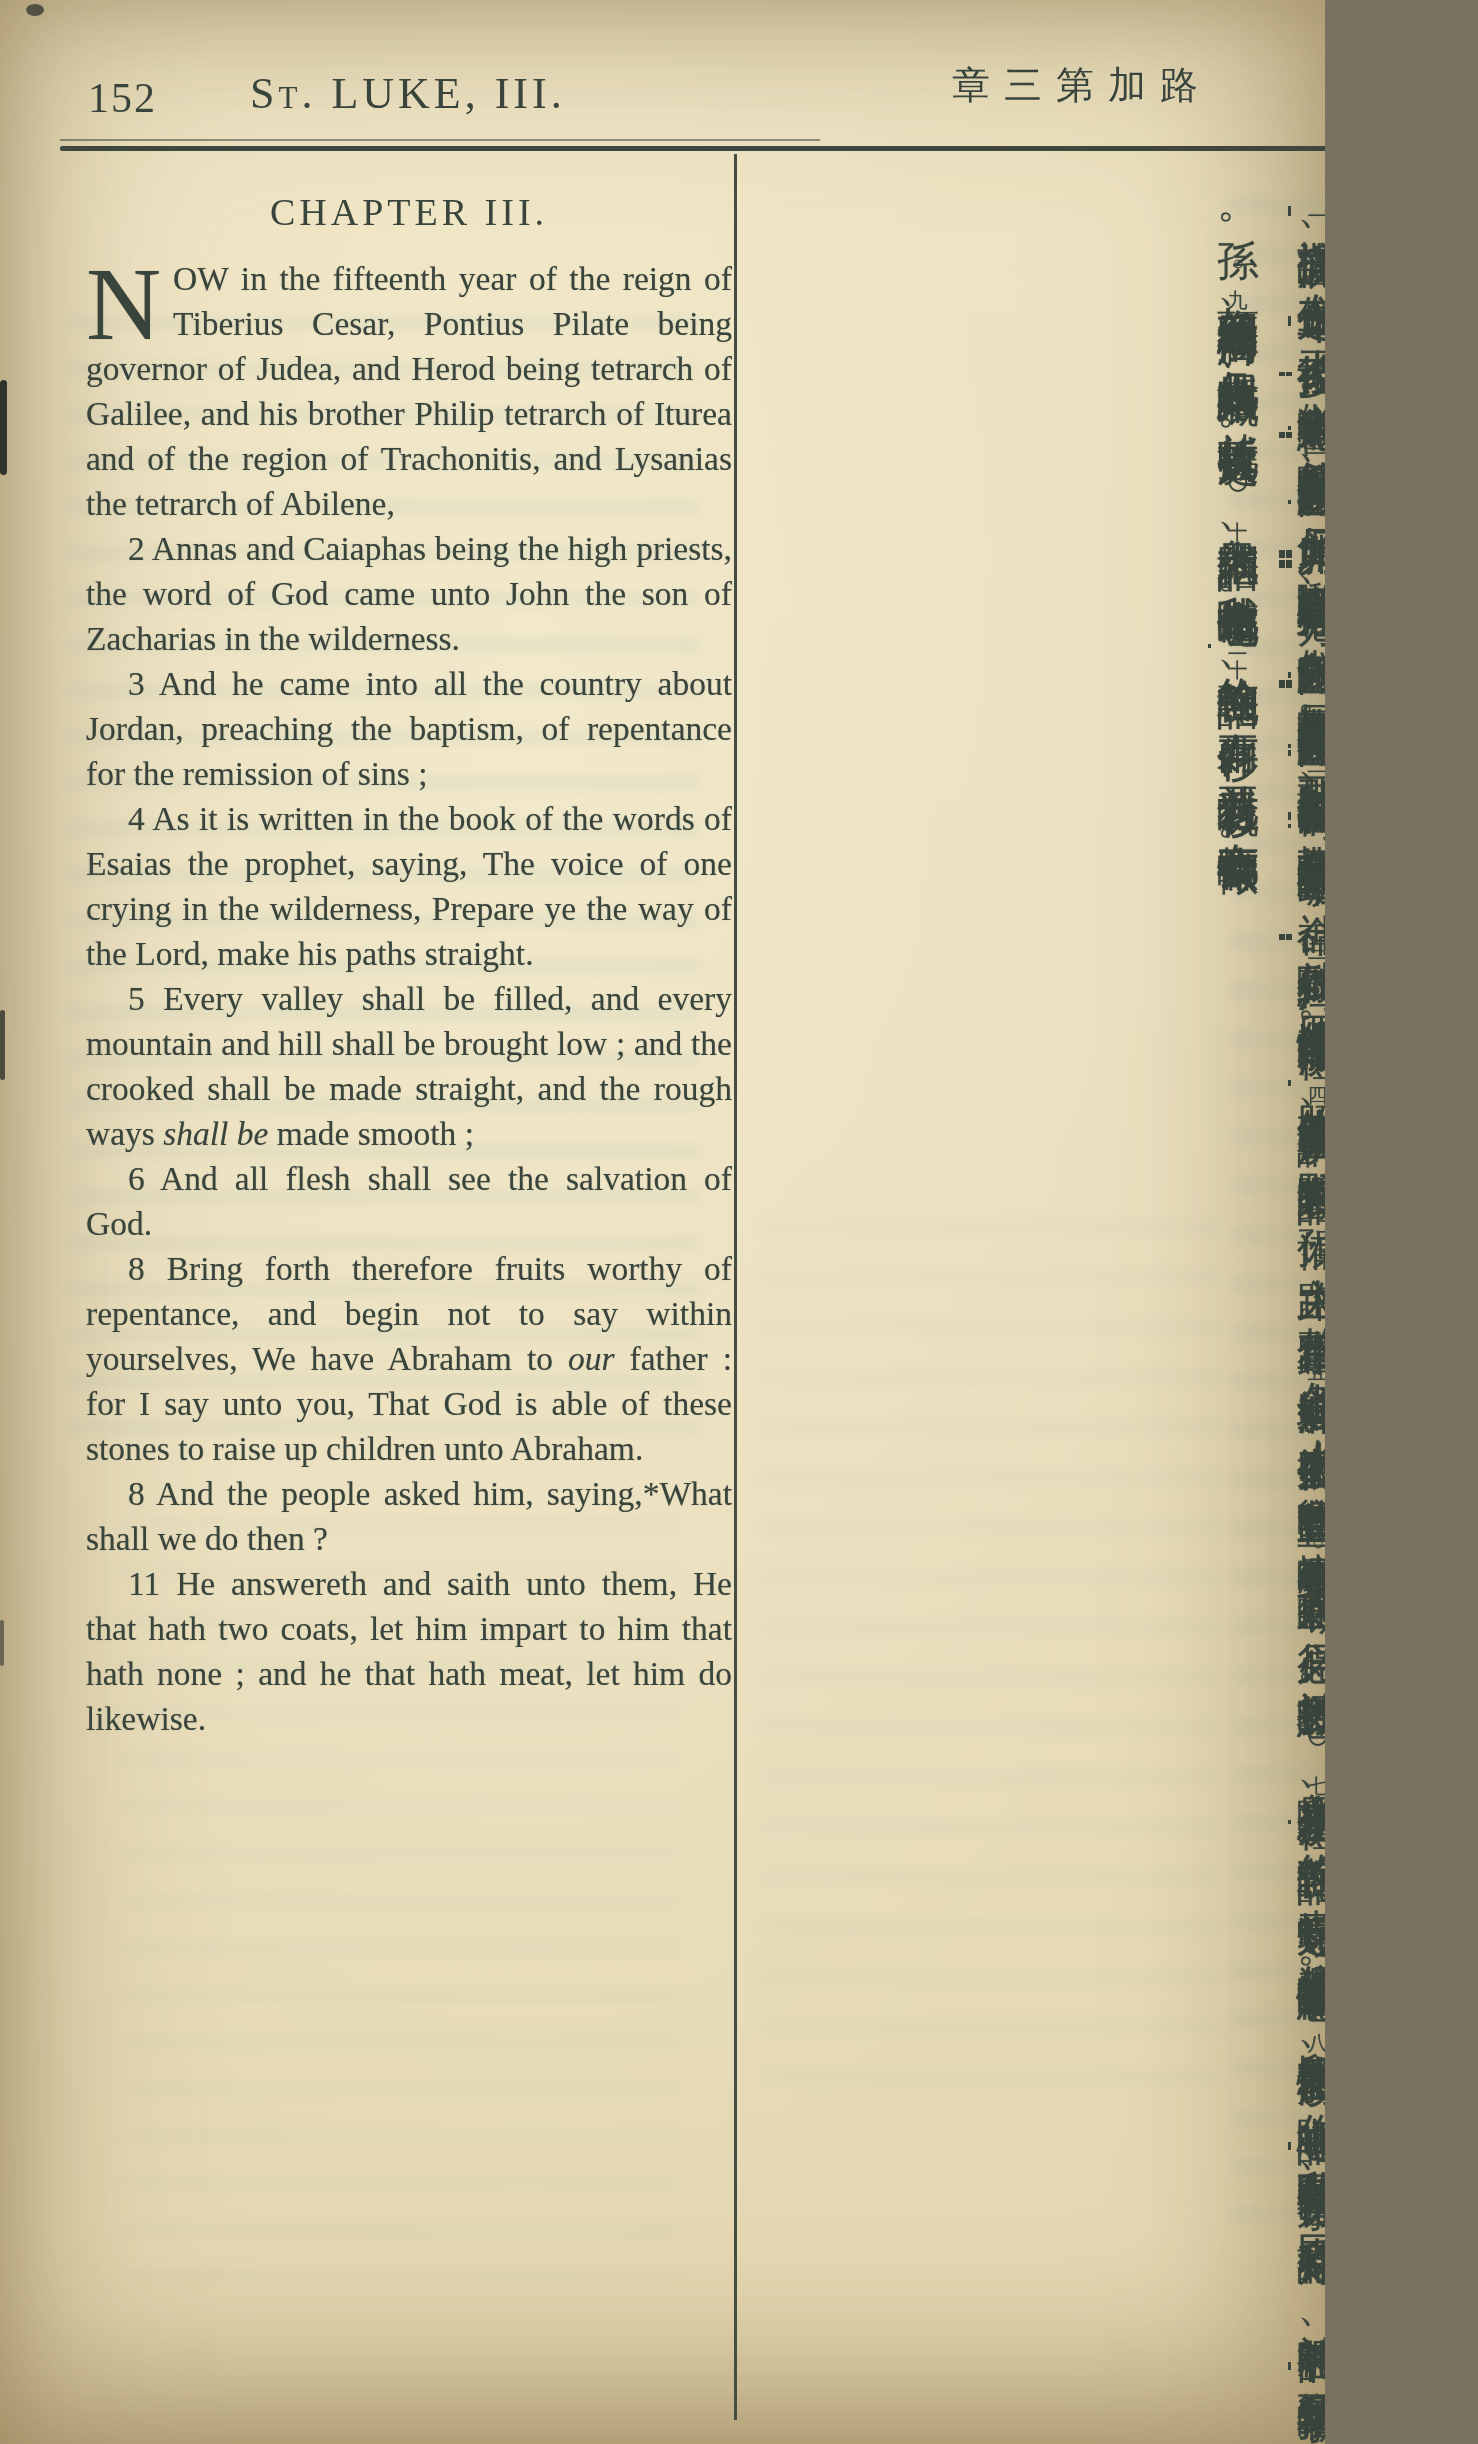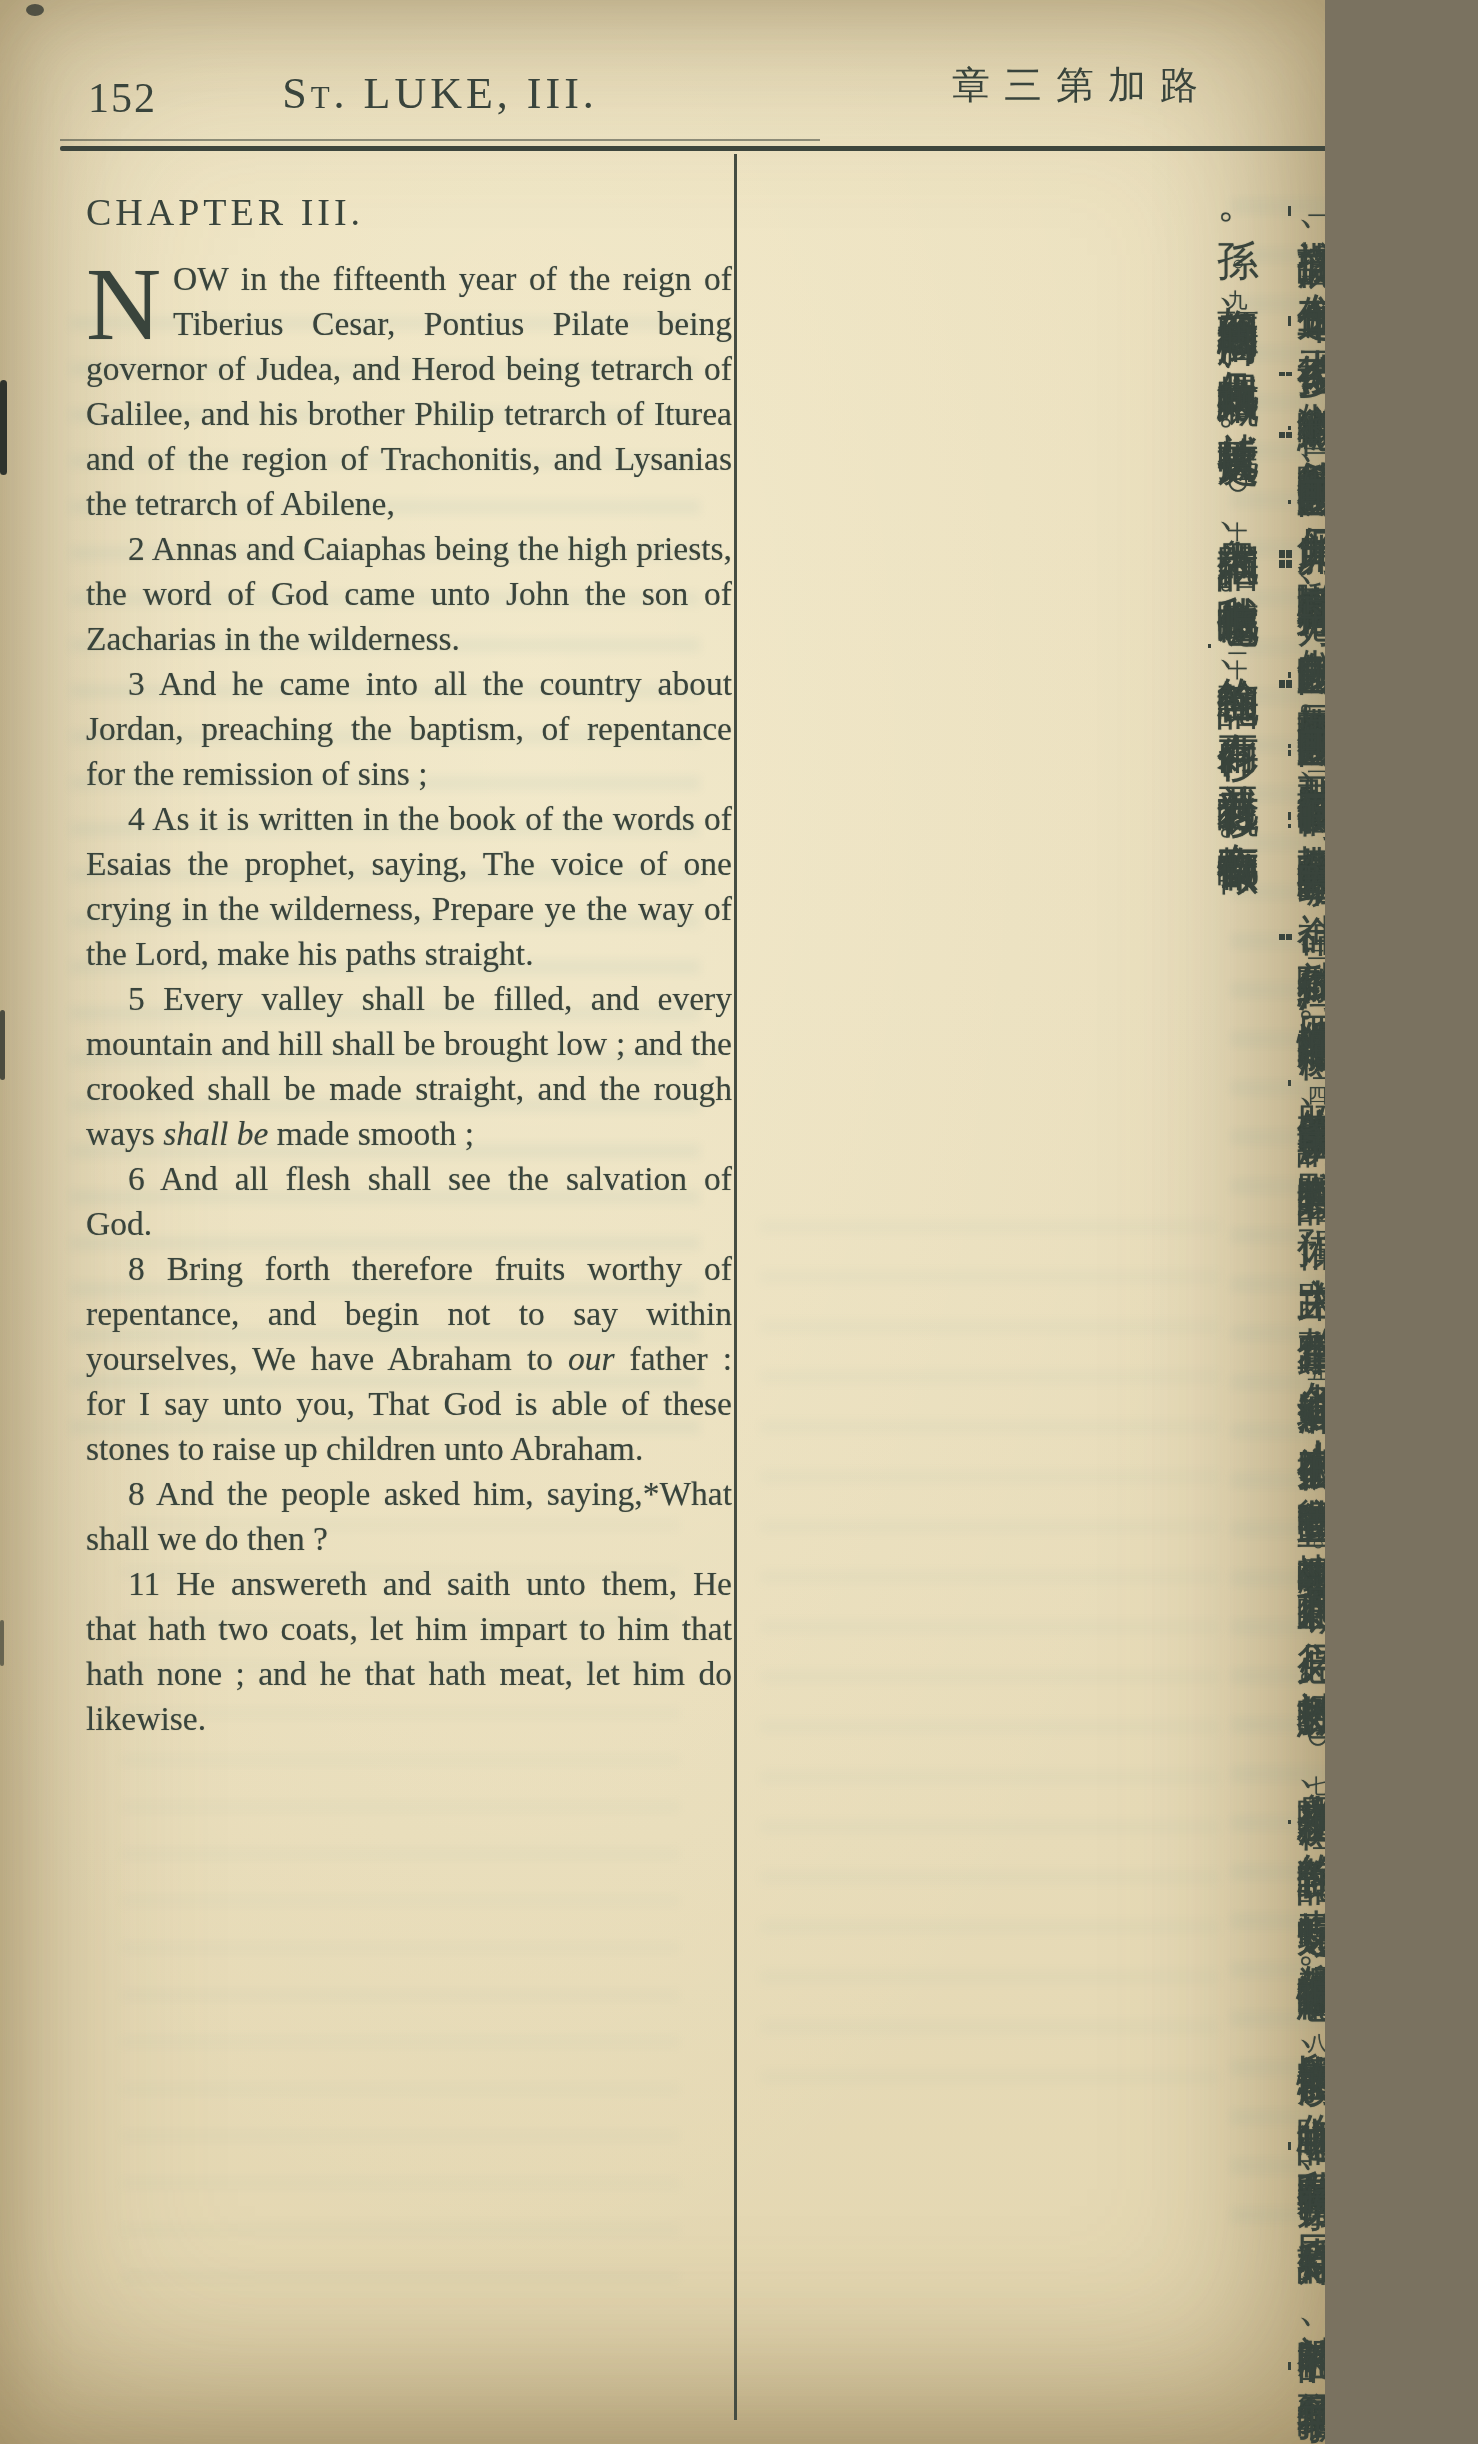--- a/index.html
+++ b/index.html
@@ -27,32 +27,32 @@
   .ghost.g4{left:120px;top:1500px;width:560px;height:800px;opacity:.3;
     background:repeating-linear-gradient(180deg,transparent 0 18px,rgba(120,160,150,.12) 18px 32px,transparent 32px 47px);}
   
   .edge-mark-a{position:absolute;left:0;top:380px;width:7px;height:95px;background:#2e332d;border-radius:4px;}
   .edge-mark-b{position:absolute;left:0;top:1010px;width:5px;height:70px;background:rgba(46,51,45,.8);border-radius:3px;}
   .edge-mark-c{position:absolute;left:26px;top:4px;width:18px;height:12px;background:rgba(46,51,45,.75);border-radius:50%;}
   .edge-mark-d{position:absolute;left:0;top:1620px;width:4px;height:46px;background:rgba(46,51,45,.6);border-radius:3px;}
 
   
   .folio{position:absolute;left:88px;top:74px;font-size:42px;letter-spacing:2px;}
-  .title-en{position:absolute;left:250px;top:68px;width:380px;text-align:center;
+  .title-en{position:absolute;left:250px;top:68px;width:380px;text-align:left;
     font-size:44px;font-variant:small-caps;letter-spacing:4px;}
   .title-zh{position:absolute;left:952px;top:60px;font-size:38px;letter-spacing:14px;
     font-family:"Liberation Serif", serif;}
   .rule{position:absolute;left:60px;top:146px;width:1398px;height:5px;background:#3e463d;border-radius:2px;}
   .rule-echo{position:absolute;left:60px;top:139px;width:760px;height:2px;background:rgba(62,70,61,.55);}
   .divider{position:absolute;left:734px;top:154px;width:3px;height:2266px;background:#49514506;
     background:#454d42;}
 
   
   .en-col{position:absolute;left:86px;top:164px;width:646px;}
-  .chapter-heading{text-align:left;font-size:38px;letter-spacing:4px;margin:26px 0 22px 0;}
+  .chapter-heading{text-align:center;font-size:38px;letter-spacing:4px;margin:26px 0 22px 0;}
   .verse{font-size:33.5px;line-height:45px;text-align:justify;text-indent:42px;margin:0;
     text-shadow:0 0 1px rgba(57,68,60,.45);}
   .verse.lead{text-indent:0;}
   .dropcap{float:left;font-size:104px;line-height:80px;padding:8px 12px 0 0;}
   .it{font-style:italic;}
 
   
   .zh-col{position:absolute;left:744px;top:206px;width:700px;height:2170px;
     writing-mode:vertical-rl;text-orientation:mixed;
     font-size:42px;line-height:80px;letter-spacing:2px;

